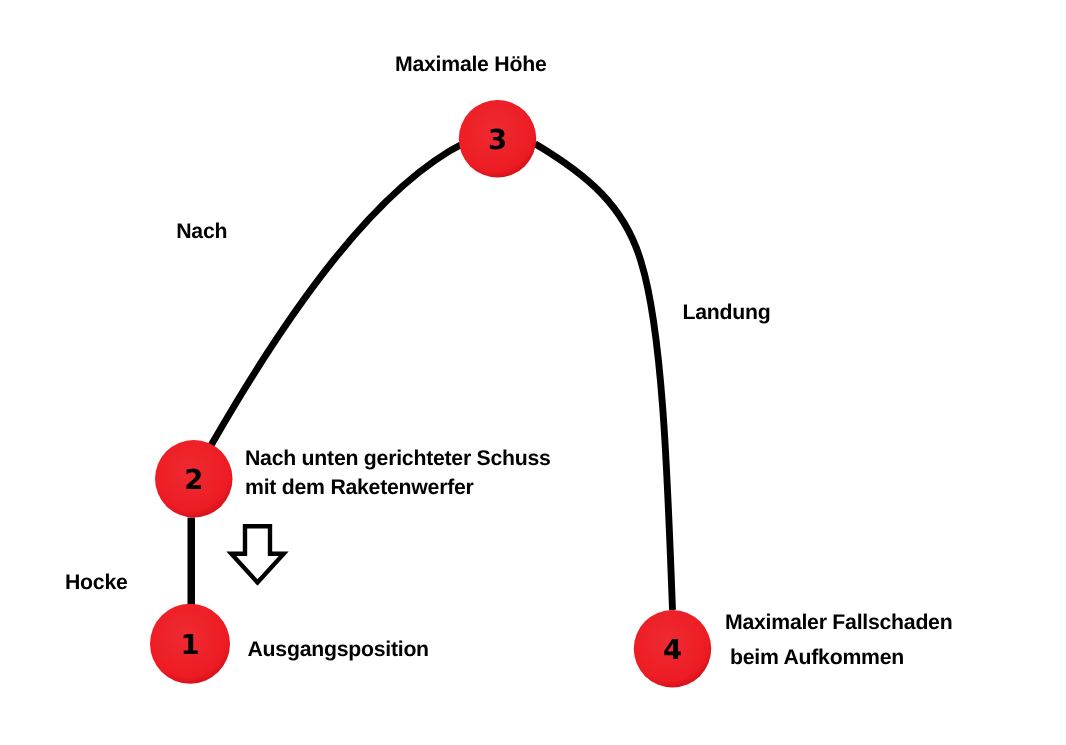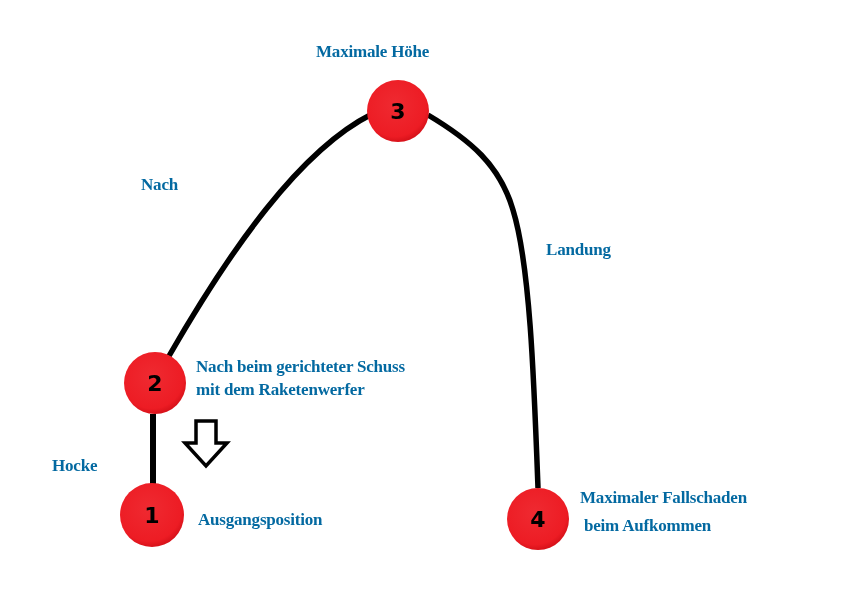--- a/index.html
+++ b/index.html
@@ -23,24 +23,24 @@
       height: 596px;
     }
     .node-num {
       font-family: "DejaVu Sans", "Liberation Sans", sans-serif;
       font-weight: bold;
       font-size: 22px;
       fill: #000000;
     }
     .lbl {
       position: absolute;
-      font-family: Liberation Serif, serif;
+      font-family: Liberation Sans, sans-serif;
       font-weight: bold;
       font-size: 17px;
-      color: #0369a1;
+      color: #000000;
       line-height: 28px;
       white-space: nowrap;
       letter-spacing: -0.2px;
     }
   </style>
 </head>
 <body>
 
 <div class="canvas">
   <svg class="diagram" viewBox="0 0 853 596">
@@ -75,21 +75,21 @@
       <text class="node-num" x="538" y="527" text-anchor="middle">4</text>
     </g>
   </svg>
 
   <div class="lbl" style="left:316px; top:38px;">Maximale Höhe</div>
 
   <div class="lbl" style="left:141px; top:171px;">Nach</div>
 
   <div class="lbl" style="left:546px; top:236px;">Landung</div>
 
-  <div class="lbl" style="left:196px; top:353px;">Nach beim gerichteter Schuss</div>
+  <div class="lbl" style="left:196px; top:353px;">Nach unten gerichteter Schuss</div>
   <div class="lbl" style="left:196px; top:376px;">mit dem Raketenwerfer</div>
 
   <div class="lbl" style="left:52px; top:452px;">Hocke</div>
 
   <div class="lbl" style="left:198px; top:506px;">Ausgangsposition</div>
 
   <div class="lbl" style="left:580px; top:484px;">Maximaler Fallschaden</div>
   <div class="lbl" style="left:584px; top:512px;">beim Aufkommen</div>
 </div>
 

